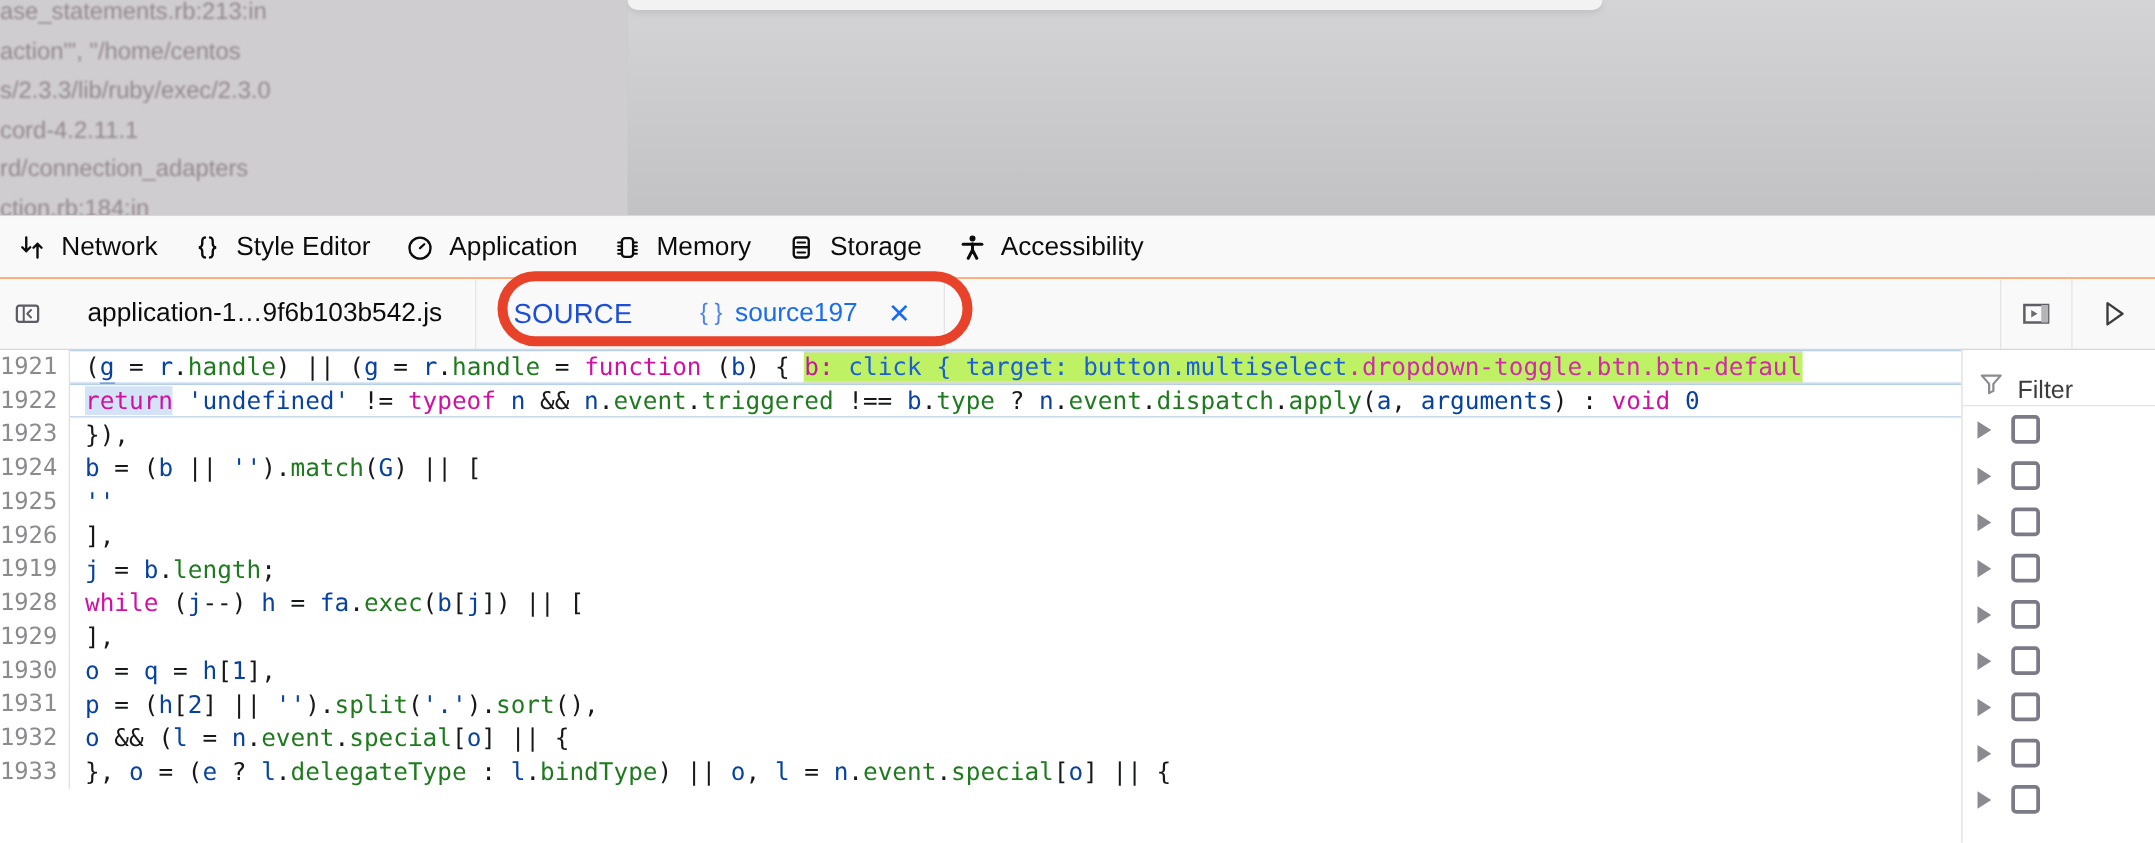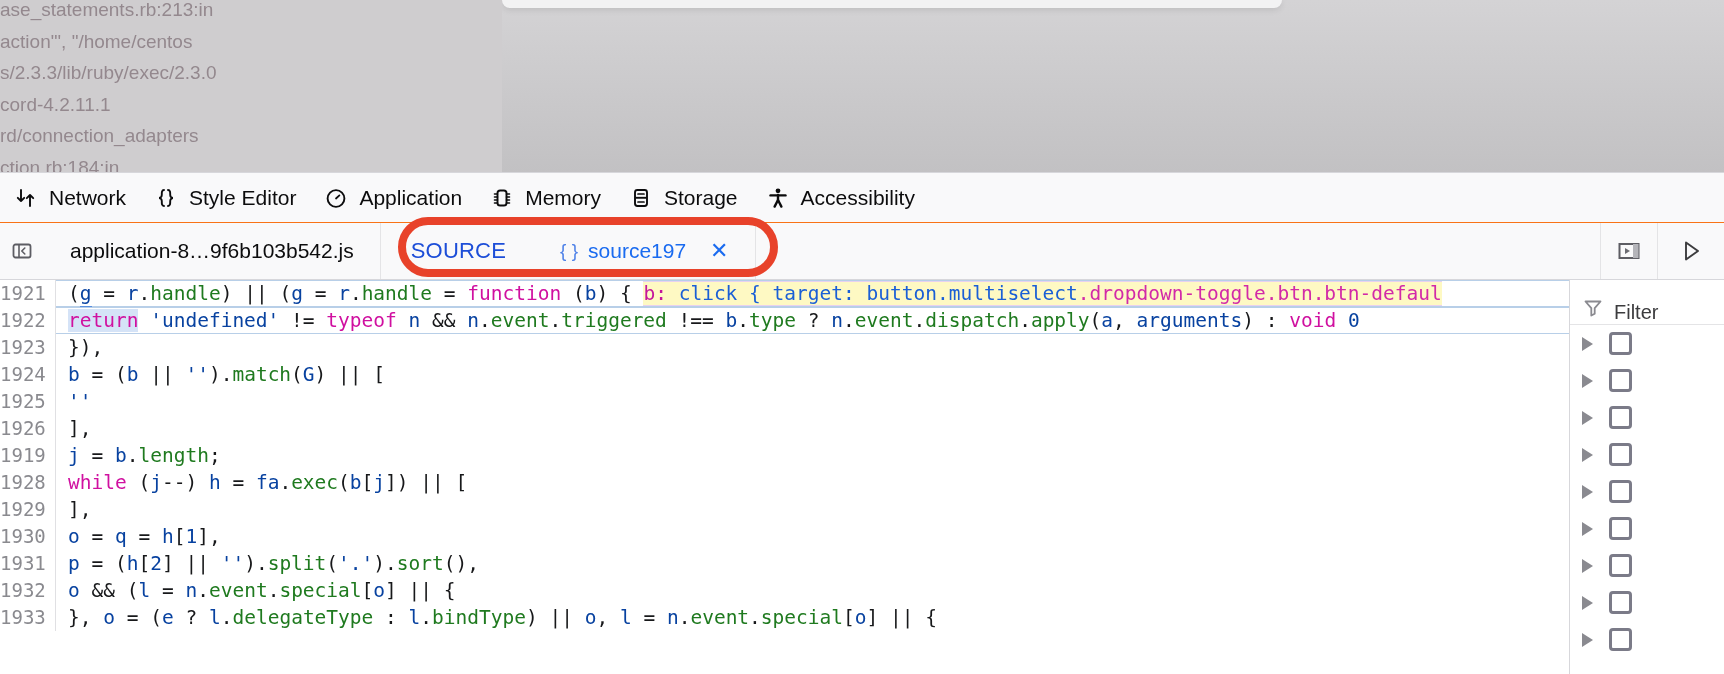--- a/index.html
+++ b/index.html
@@ -214,21 +214,21 @@
   .t-prop    { color: #1f7a1f; }
   .t-kw      { color: #d010a0; }
   .t-str     { color: #0842a0; }
   .t-num     { color: #0842a0; }
   .t-punc    { color: #17181a; }
   .t-op      { color: #17181a; }
   .ident-underline { border-bottom: 2px solid #5a8fe0; padding-bottom:1px; }
   .sel-hl { background: #d5e3f7; }
 
   .inline-preview {
-    background: #fef9c3;
+    background: #bef264;
     box-shadow: inset 0 1px 0 #e7d2ef, inset 0 -1px 0 #e7d2ef;
     padding: 1px 0;
   }
   .ip-key  { color: #c4169c; }
   .ip-val  { color: #1a5fd6; }
   .ip-tail { color: #d22aa8; }
 
   
   .rsidebar {
     width: 155px;
@@ -367,21 +367,21 @@
     <div class="sourcerow">
       <div class="pane-toggle">
         <svg width="22" height="22" viewBox="0 0 22 22">
           <rect x="2.5" y="4.5" width="17" height="13" rx="2" stroke="#5d5d63" stroke-width="1.8" fill="none"></rect>
           <path d="M8 4.5 v13" stroke="#5d5d63" stroke-width="1.6"></path>
           <path d="M13.8 8 l-3 3 3 3" stroke="#5d5d63" stroke-width="1.6" fill="none" stroke-linecap="round" stroke-linejoin="round"></path>
         </svg>
       </div>
 
       <div class="src-tab">
-        <span>application-8…9f6b103b542.js</span>
+        <span>application-1…9f6b103b542.js</span>
       </div>
 
       <div class="src-tab-group active">
         <span class="src-label">SOURCE</span>
         <span class="src-name">
           <span class="braces">{ }</span>
           <span>source197</span>
           <span class="tab-close">✕</span>
         </span>
       </div>

